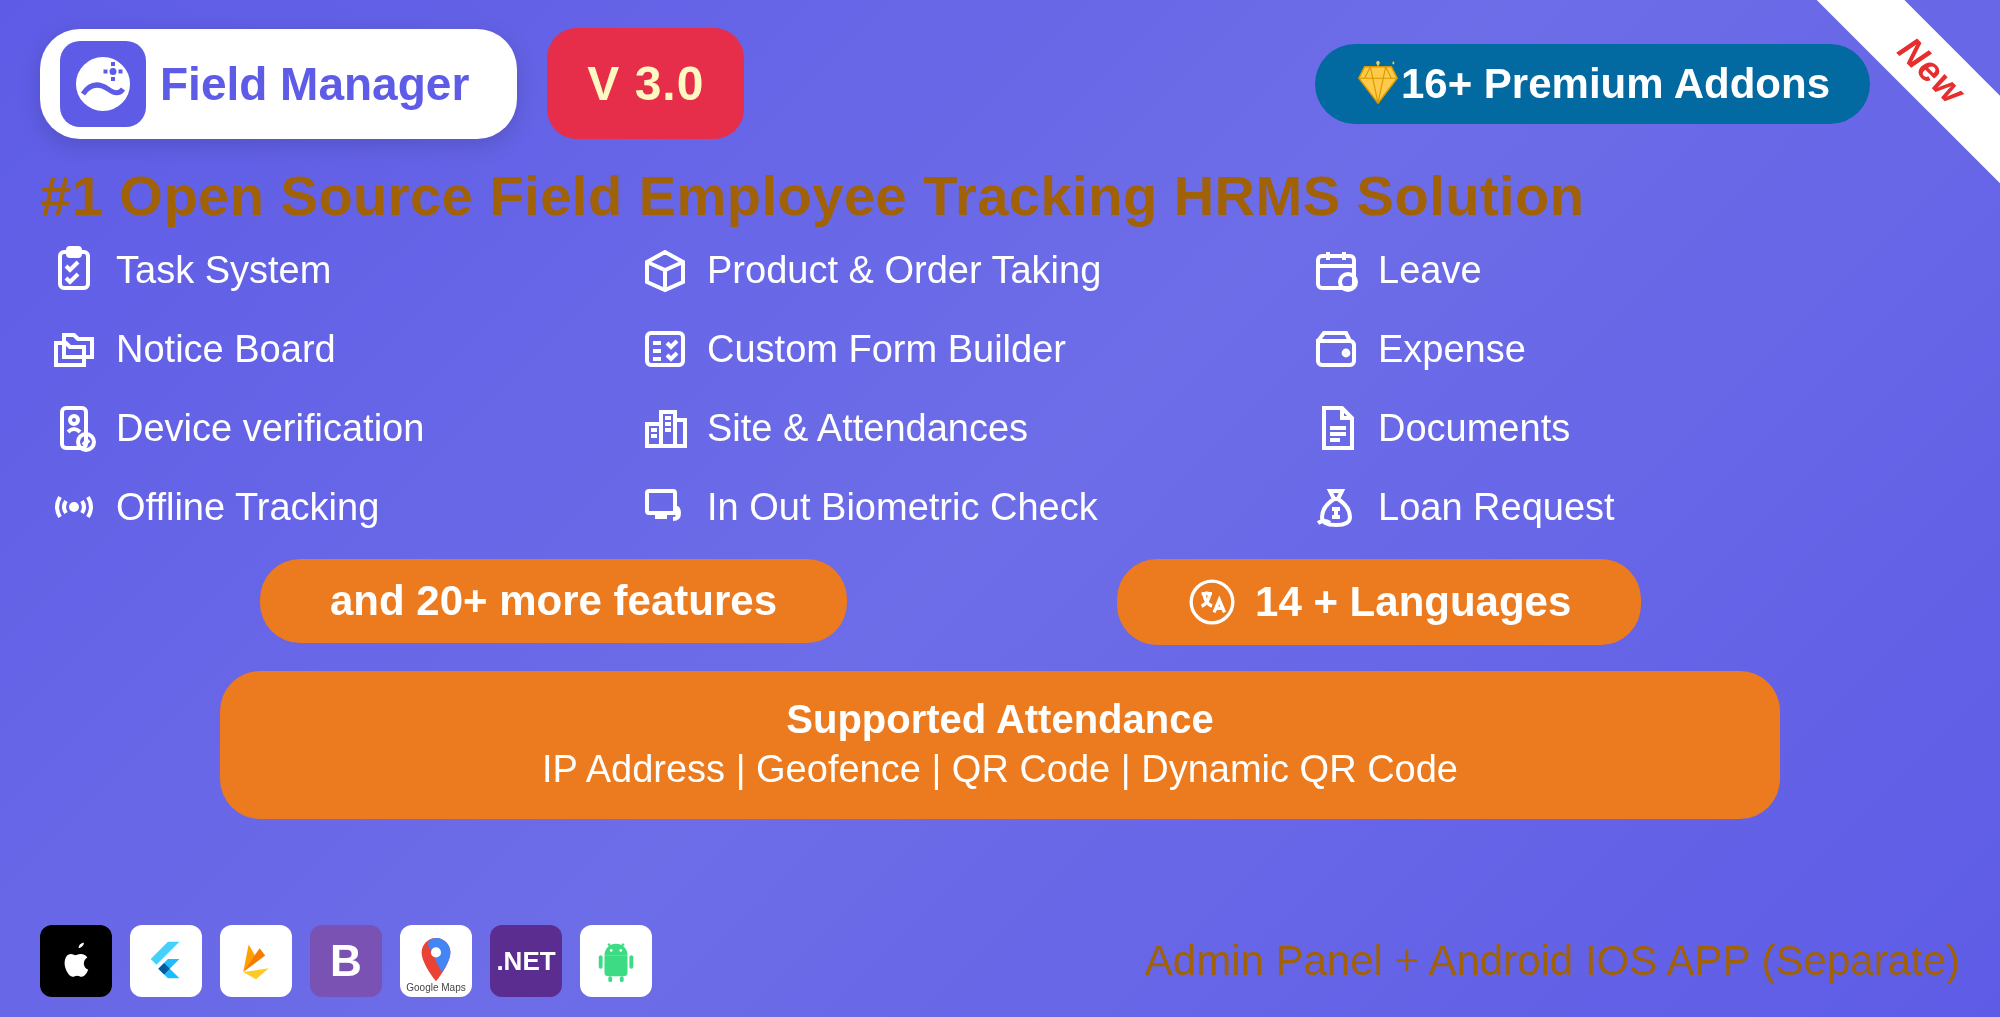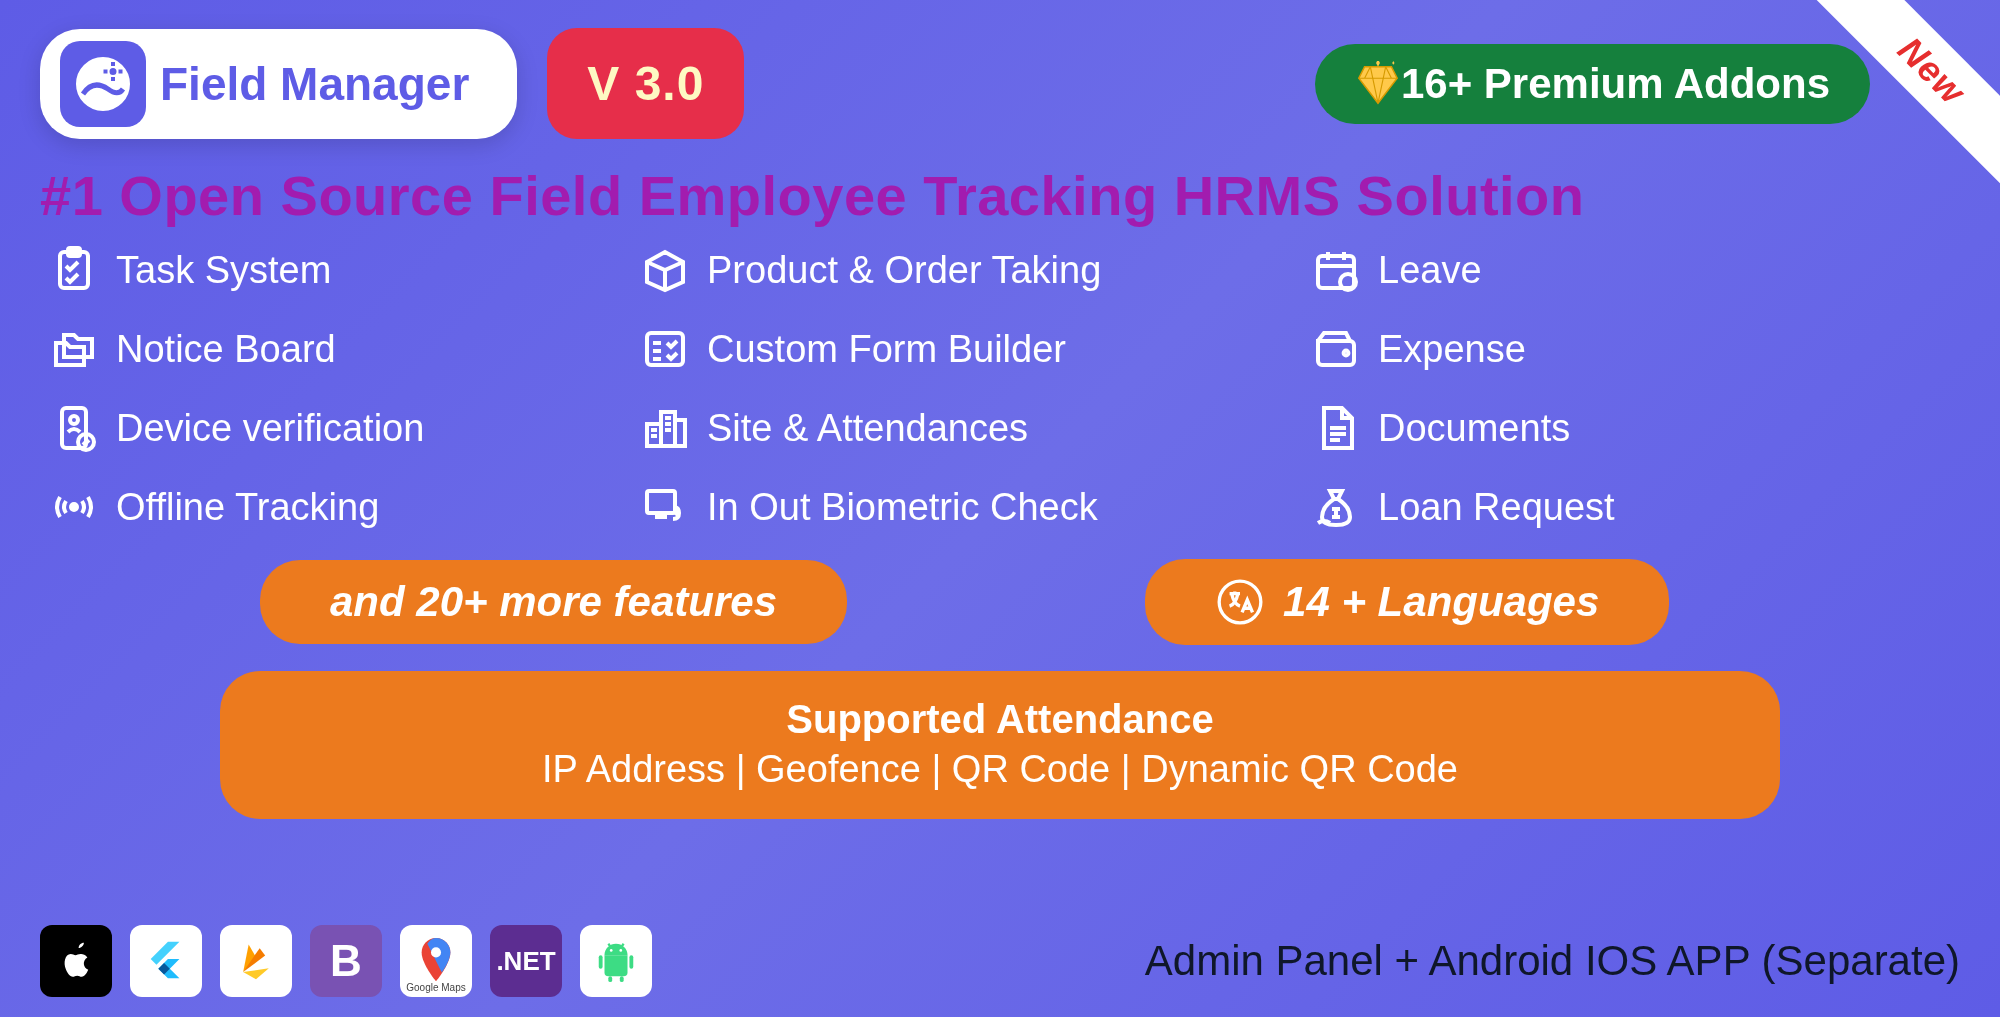--- a/index.html
+++ b/index.html
@@ -64,34 +64,34 @@
     border-radius: 30px;
     padding: 28px 40px;
     font-size: 48px;
     font-weight: 700;
     letter-spacing: 1px;
   }
 
   .addons-pill {
     margin-left: auto;
     margin-right: 90px;
-    background: #15803d;
+    background: #0369a1;
     color: #fff;
     border-radius: 40px;
     padding: 16px 40px;
     font-size: 42px;
     font-weight: 600;
     display: flex;
     align-items: center;
     text-align: center;
   }
   .diamond-icon { width: 46px; height: 46px; }
 
   .headline {
-    color: #a21caf;
+    color: #a16207;
     font-size: 56px;
     font-weight: 700;
     padding: 24px 40px 18px 40px;
     letter-spacing: 0.5px;
   }
 
   .features-grid {
     display: grid;
     grid-template-columns: 560px 640px 1fr;
     column-gap: 0px;
@@ -112,24 +112,23 @@
     height: 48px;
     flex: 0 0 48px;
     display: flex;
     align-items: center;
     justify-content: center;
   }
   .feature svg { stroke: #fff; fill: none; stroke-width: 2; }
 
   .pills-row {
     display: flex;
-    gap: 88px;
+    gap: 60px;
     padding: 28px 40px 0 260px;
-    align-items: center;
-    font-style: italic;
+    align-items: flex-start;
   }
   .pill {
     background: #ec7a1e;
     color: #fff;
     border-radius: 40px;
     padding: 18px 70px;
     font-size: 42px;
     font-weight: 600;
     display: flex;
     align-items: center;
@@ -184,21 +183,21 @@
   .ti-flutter { background: #fff; }
   .ti-firebase { background: #fff; }
   .ti-bootstrap { background: #7952b3; font-size: 44px; }
   .ti-maps { background: #fff; position: relative; }
   .ti-maps .maps-label { position:absolute; bottom:4px; font-size:10px; color:#444; font-weight:400; white-space:nowrap; }
   .ti-dotnet { background: #5c2d91; font-size: 26px; }
   .ti-android { background: #fff; }
 
   .footer-text {
     margin-left: auto;
-    color: #0f172a;
+    color: #a16207;
     font-size: 42px;
     font-weight: 500;
   }
 </style>
 </head>
 <body>
 
 <div class="corner-ribbon">New</div>
 
 <div class="top-row">

